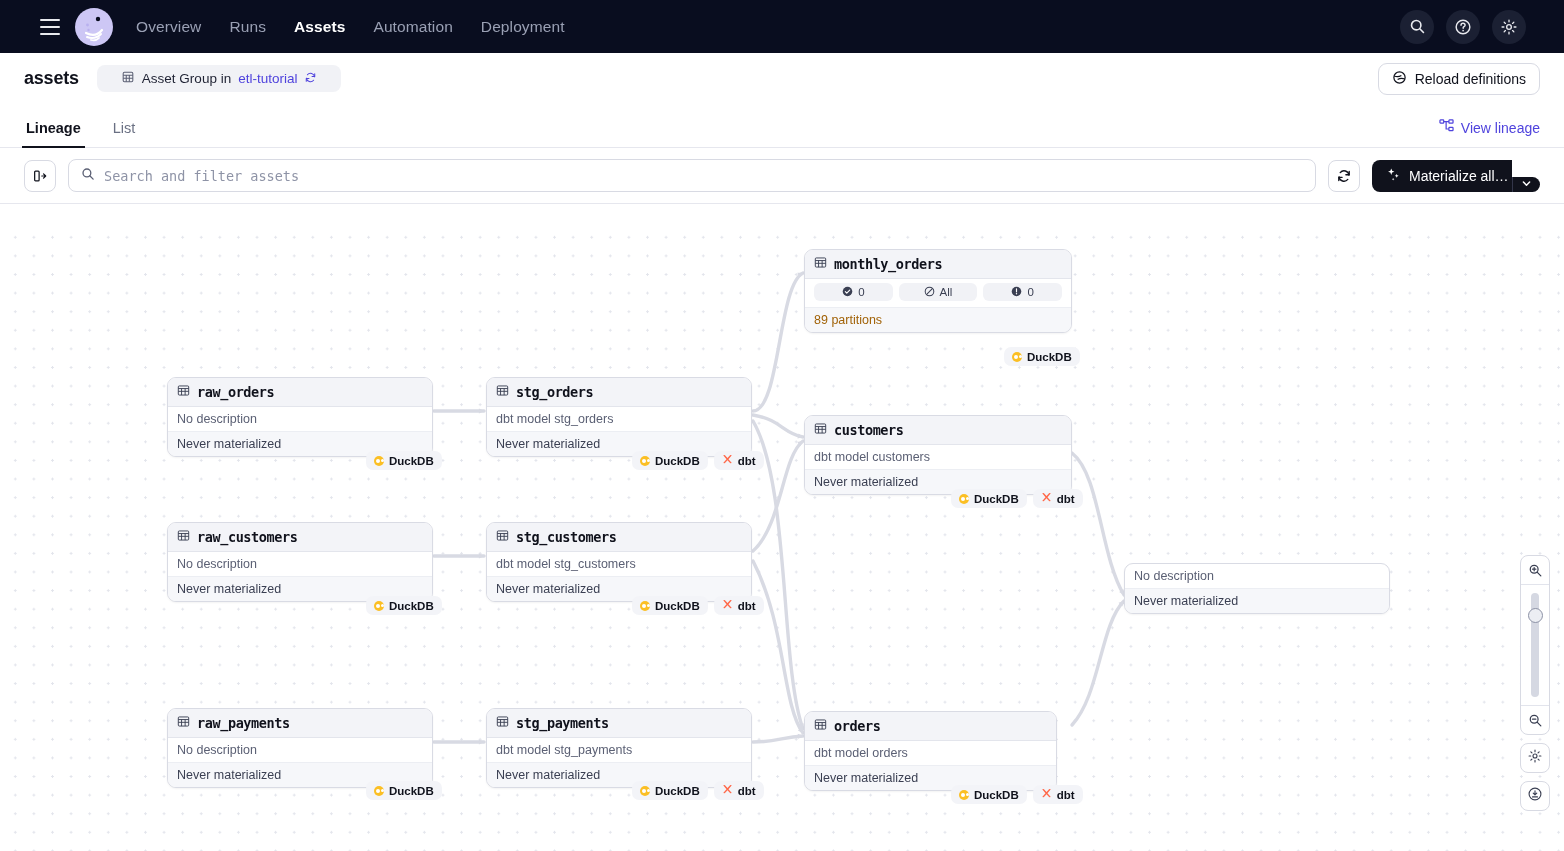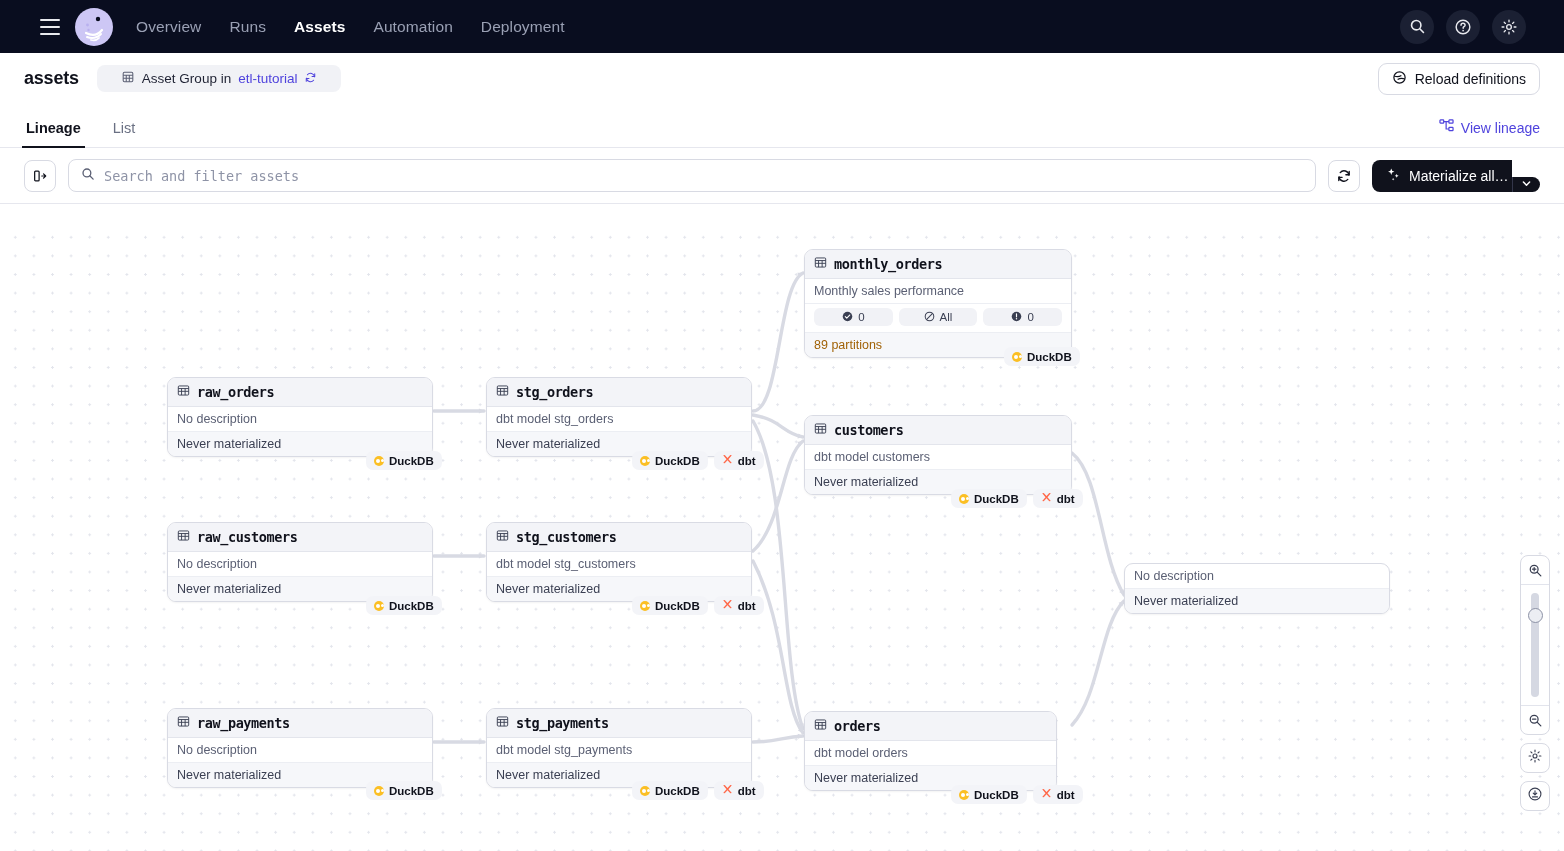--- a/index.html
+++ b/index.html
@@ -346,21 +346,20 @@
     <div class="node" style="left:804px; top:24px; width:268px;">
       <div class="nhead">
         <span>
           <svg width="13" height="13" viewBox="0 0 16 16" fill="none" stroke="#3a3f52" stroke-width="1.15">
             <rect x="1.6" y="2.4" width="12.8" height="11.2" rx="1.2"></rect>
             <path d="M1.6 5.6h12.8M1.6 9h12.8M5.6 5.6v8M10 5.6v8"></path>
           </svg>
         </span>
         <span class="nname">monthly_orders</span>
       </div>
-      <div class="ndesc">Monthly sales performance</div>
       <div class="nstats">
         <div class="stat-chip">
           <span>
             <svg width="11" height="11" viewBox="0 0 12 12">
                 <circle cx="6" cy="6" r="5.2" fill="#3a3f52"></circle>
               <path d="M3.6 6.1L5.2 7.7L8.4 4.4" stroke="#fff" stroke-width="1.25" fill="none" stroke-linecap="round" stroke-linejoin="round"></path>
               </svg>
           </span>
           <span>0</span>
         </div>

